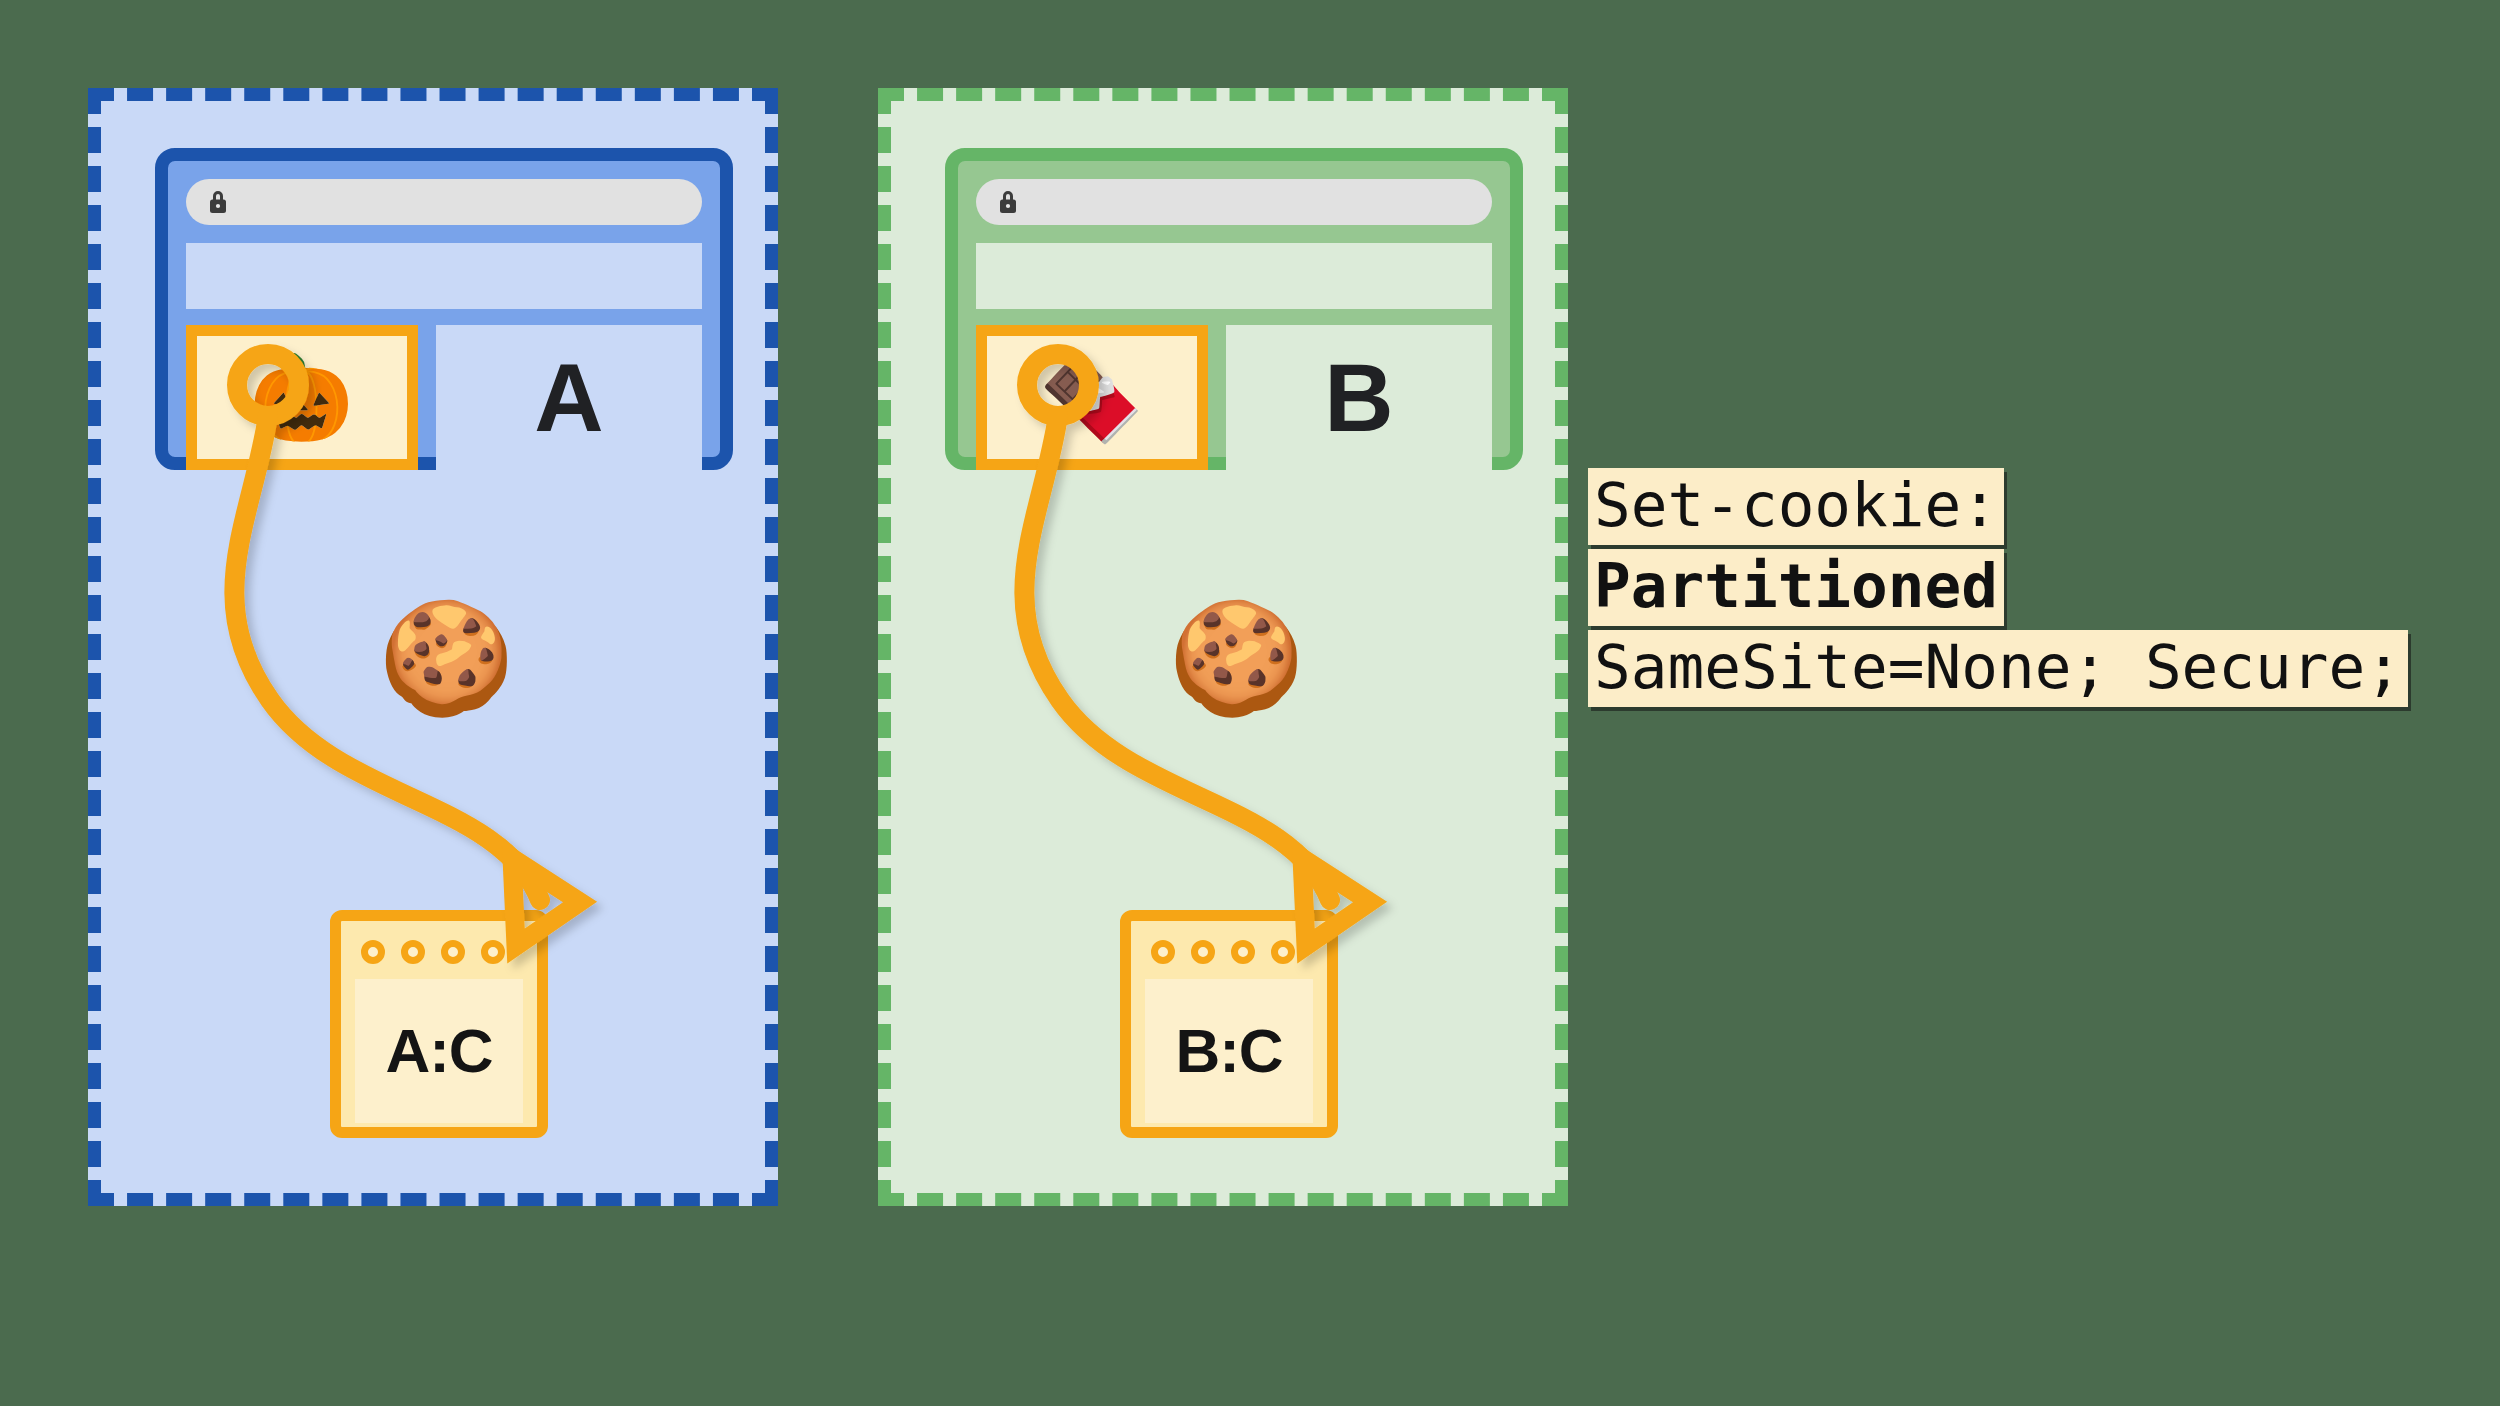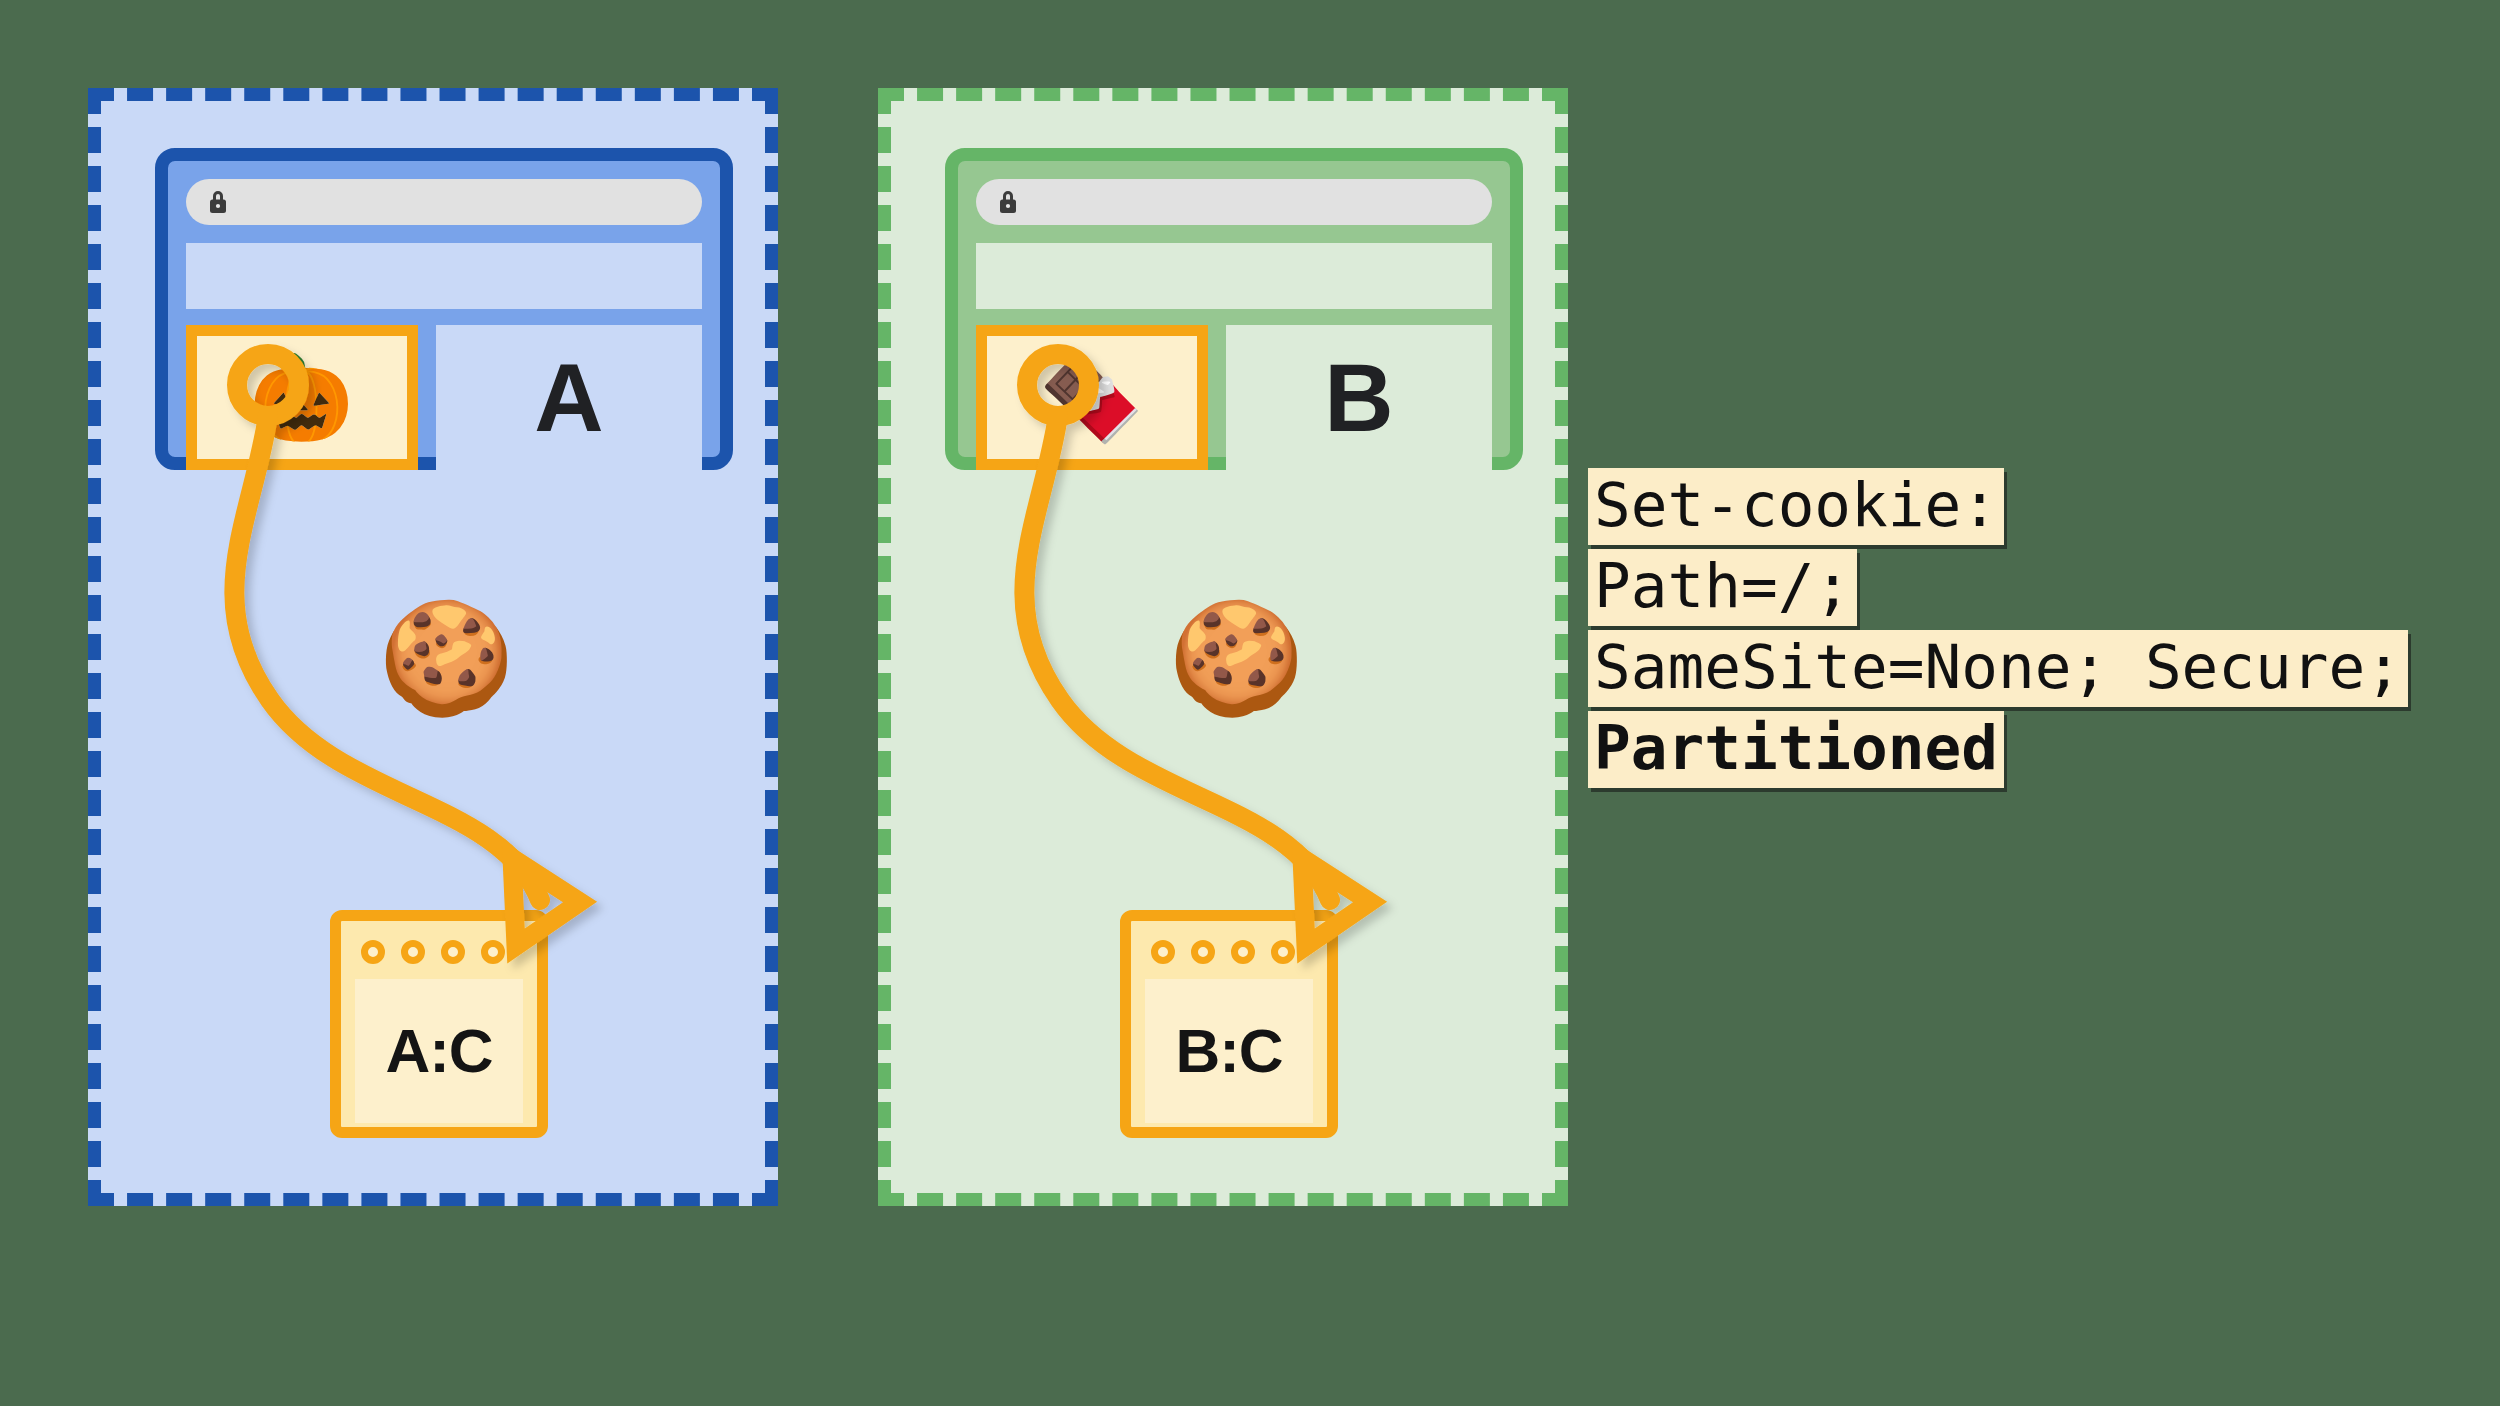--- a/index.html
+++ b/index.html
@@ -229,18 +229,17 @@
 
     <g filter="url(#wireShadow)">
       <circle cx="1058" cy="385" r="31" fill="none" stroke="#f6a515" stroke-width="20"></circle>
       <path d="M1058,416 C1042,520 990,600 1060,700 C1130,800 1290,800 1330,900" fill="none" stroke="#f6a515" stroke-width="20" stroke-linecap="round"></path>
       <path d="M1302,858 L1370,902 L1306,946 Z" fill="none" stroke="#f6a515" stroke-width="19" stroke-linejoin="miter"></path>
     </g>
   </svg>
 
   <div class="codeblock">
     <div class="line">Set-cookie:</div>
-    <div class="line">Path=/;</div>
+    <div class="line bold">Partitioned</div>
     <div class="line">SameSite=None; Secure;</div>
-    <div class="line bold">Partitioned</div>
   </div>
 
 </div>
 
 </body></html>

